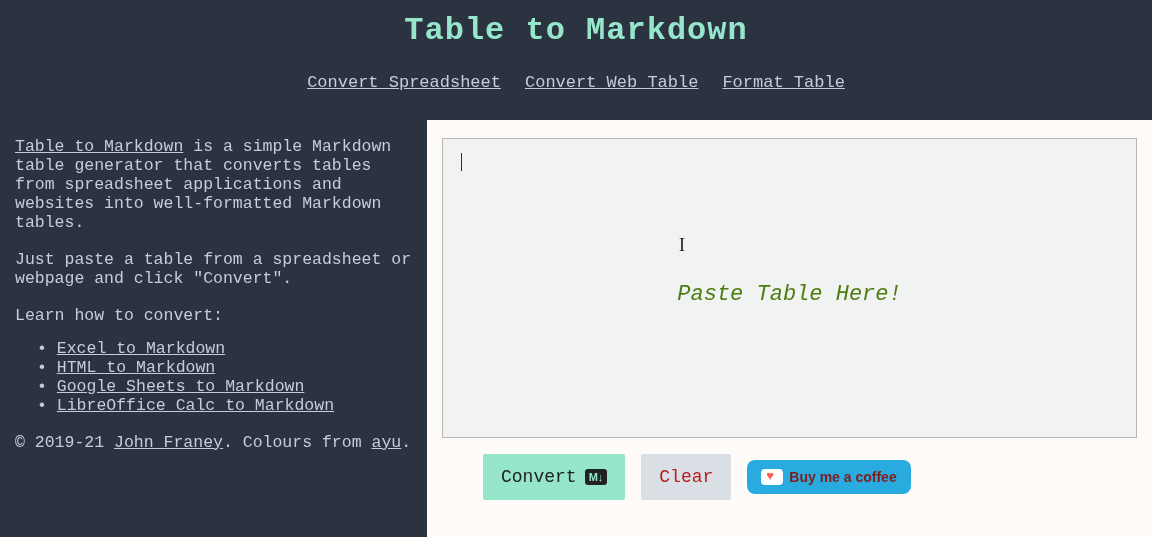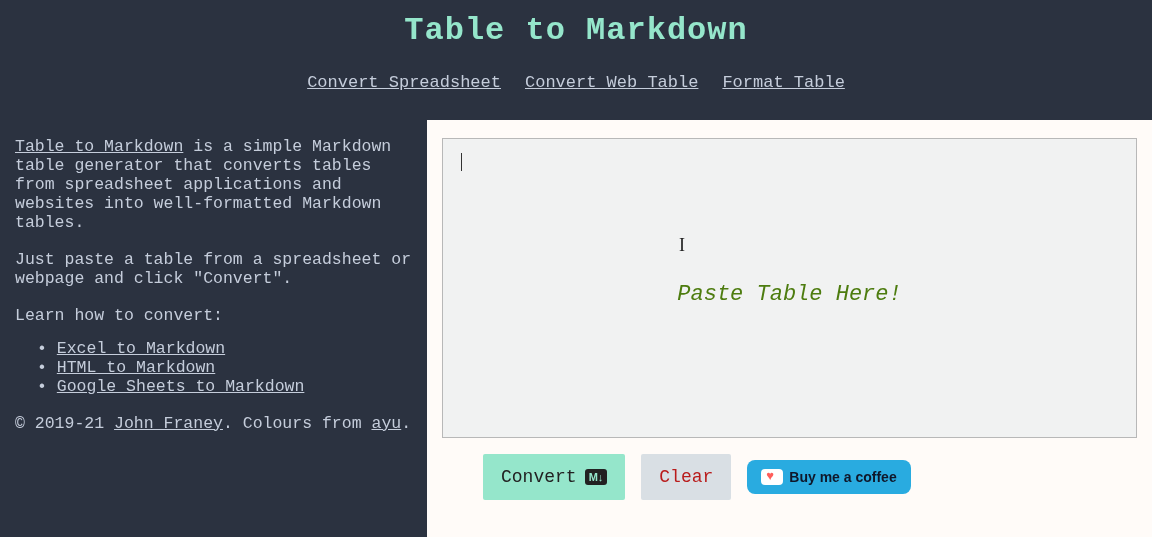--- a/index.html
+++ b/index.html
@@ -119,21 +119,21 @@
     background: #222;
     color: #95e6cb;
     font-size: 11px;
     font-weight: bold;
     padding: 2px 4px;
     border-radius: 3px;
     font-family: Arial, sans-serif;
   }
   .kofi {
     background: #29abe0;
-    color: #0f172a;
+    color: #7f1d1d;
     border-radius: 8px;
     padding: 9px 14px;
     display: flex;
     align-items: center;
     gap: 6px;
     font-family: Arial, sans-serif;
     font-size: 14px;
     font-weight: 600;
     cursor: pointer;
     text-decoration: none;
@@ -171,20 +171,21 @@
   <aside class="sidebar">
     <p>
       <a href="#">Table to Markdown</a><span> is a simple Markdown table generator that converts tables from spreadsheet applications and websites into well-formatted Markdown tables.</span>
     </p>
     <p>Just paste a table from a spreadsheet or webpage and click "Convert".</p>
     <p>Learn how to convert:</p>
     <ul>
       <li><a href="#">Excel to Markdown</a></li>
       <li><a href="#">HTML to Markdown</a></li>
       <li><a href="#">Google Sheets to Markdown</a></li>
+      <li><a href="#">LibreOffice Calc to Markdown</a></li>
     </ul>
     <p>
       <span>© 2019-21 </span><a href="#">John Franey</a><span>. Colours from </span><a href="#">ayu</a><span>.</span>
     </p>
   </aside>
 
   <main class="main">
     <div class="paste-area">
       <div class="cursor-line"></div>
       <div class="text-cursor">I</div>

